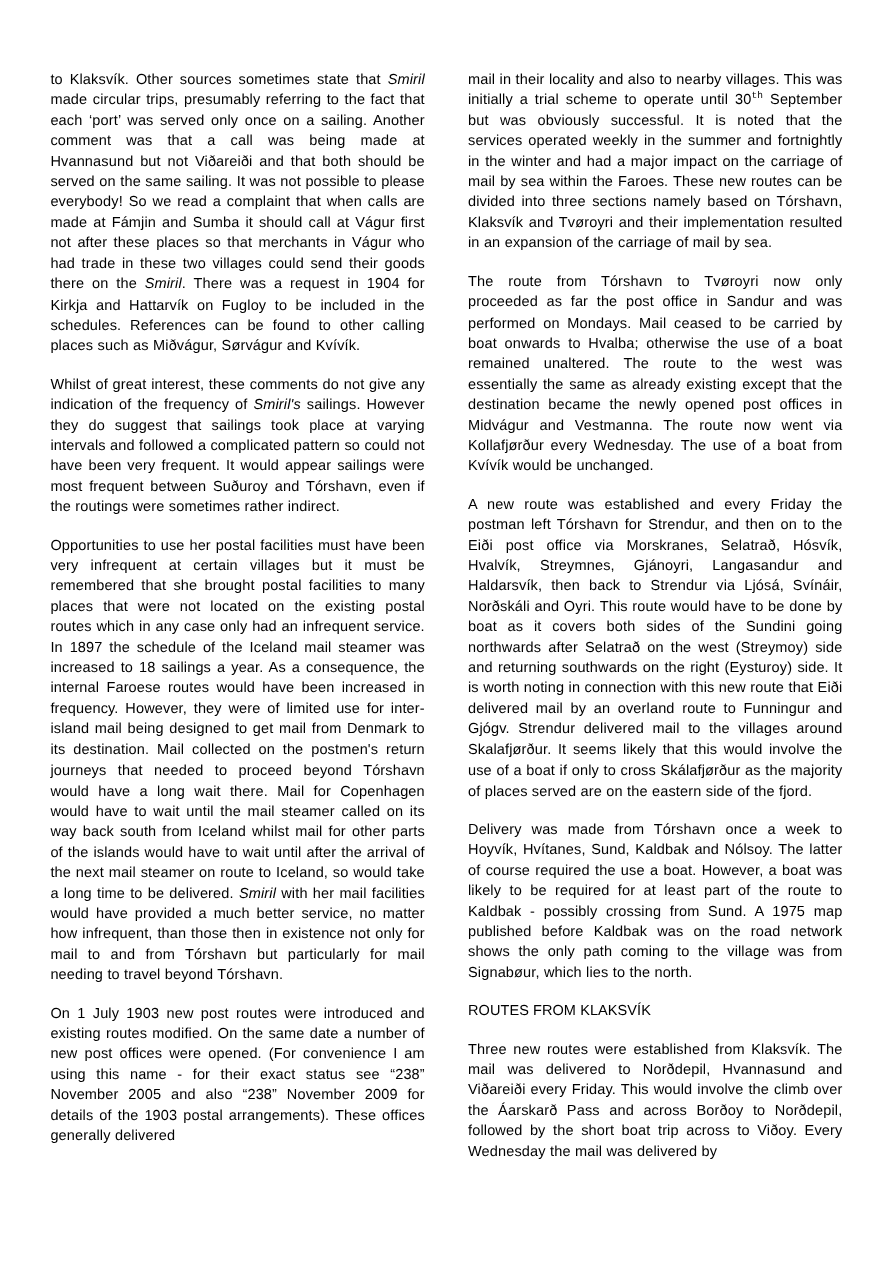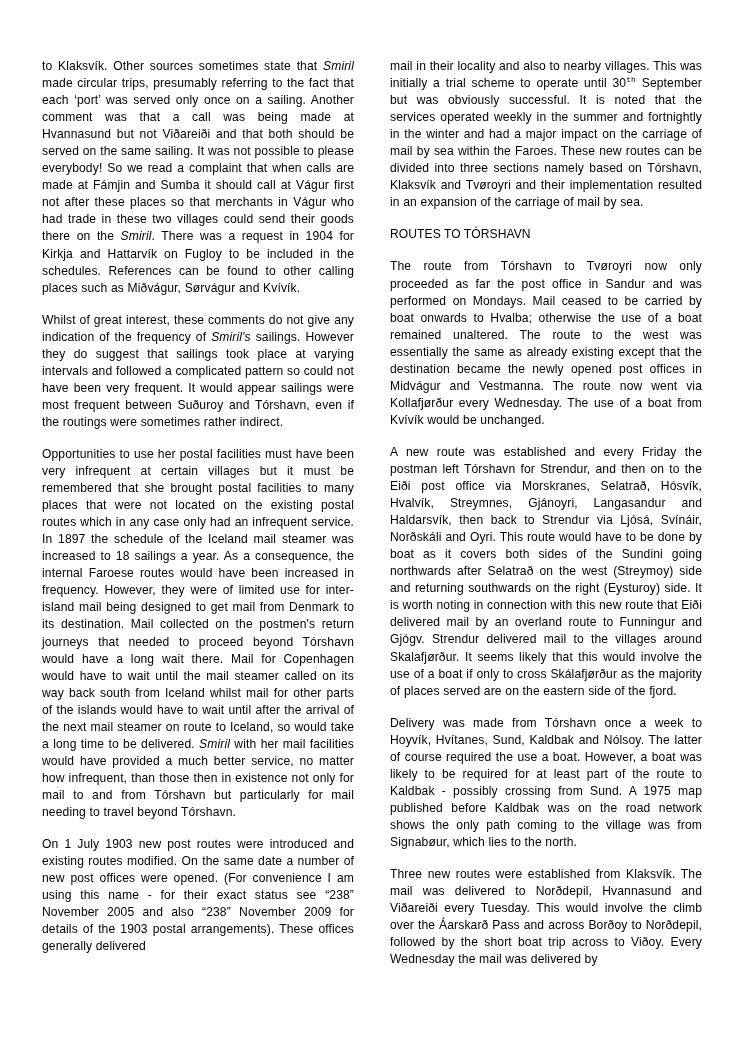--- a/index.html
+++ b/index.html
@@ -82,27 +82,27 @@
 
 
       <p class="body-para">On 1 July 1903 new post routes were introduced and existing routes modified.  On the same date a number of new post offices were opened.  (For convenience I am using this name - for their exact status see “238” November 2005 and also “238” November 2009 for details of the 1903 postal arrangements).  These offices generally delivered</p>
 
     </div>
 
     <div class="column">
 
       <p class="body-para"><span>mail in their locality and also to nearby villages.  This was initially a trial scheme to operate until 30</span><span class="sup">th</span><span> September but was obviously successful.  It is noted that the services operated weekly in the summer and fortnightly in the winter and had a major impact on the carriage of mail by sea within the Faroes.  These new routes can be divided into three sections namely based on Tórshavn, Klaksvík and Tvøroyri and their implementation resulted in an expansion of the carriage of mail by sea.</span></p>
 
-      <h2 class="section-heading">ROUTES TO TÓRSHAVN</h2>
 
       <p class="body-para">The route from Tórshavn to Tvøroyri now only proceeded as far the post office in Sandur and was performed on Mondays.  Mail ceased to be carried by boat onwards to Hvalba; otherwise the use of a boat remained unaltered.  The route to the west was essentially the same as already existing except that the destination became the newly opened post offices in Midvágur and Vestmanna.  The route now went via Kollafjørður every Wednesday.  The use of a boat from Kvívík would be unchanged.</p>
 
       <p class="body-para">A new route was established and every Friday the postman left Tórshavn for Strendur, and then on to the Eiði post office via Morskranes, Selatrað, Hósvík, Hvalvík, Streymnes, Gjánoyri, Langasandur and Haldarsvík, then back to Strendur via Ljósá, Svínáir, Norðskáli and Oyri.  This route would have to be done by boat as it covers both sides of the Sundini going northwards after Selatrað on the west (Streymoy) side and returning southwards on the right (Eysturoy) side.  It is worth noting in connection with this new route that Eiði delivered mail by an overland route to Funningur and Gjógv.  Strendur delivered mail to the villages around Skalafjørður.  It seems likely that this would involve the use of a boat if only to cross Skálafjørður as the majority of places served are on the eastern side of the fjord.</p>
 
       <p class="body-para">Delivery was made from Tórshavn once a week to Hoyvík, Hvítanes, Sund, Kaldbak and Nólsoy.  The latter of course required the use a boat.  However, a boat was likely to be required for at least part of the route to Kaldbak - possibly crossing from Sund.  A 1975 map published before Kaldbak was on the road network shows the only path coming to the village was from Signabøur, which lies to the north.</p>
 
+      <h2 class="section-heading">ROUTES FROM KLAKSVÍK</h2>
 
-      <p class="body-para">Three new routes were established from Klaksvík.  The mail was delivered to Norðdepil, Hvannasund and Viðareiði every Tuesday.  This would involve the climb over the Áarskarð Pass and across Borðoy to Norðdepil, followed by the short boat trip across to Viðoy.  Every Wednesday the mail was delivered by</p>
+      <p class="body-para">Three new routes were established from Klaksvík.  The mail was delivered to Norðdepil, Hvannasund and Viðareiði every Friday.  This would involve the climb over the Áarskarð Pass and across Borðoy to Norðdepil, followed by the short boat trip across to Viðoy.  Every Wednesday the mail was delivered by</p>
 
     </div>
 
   </div>
 </div>
 
 </body></html>

